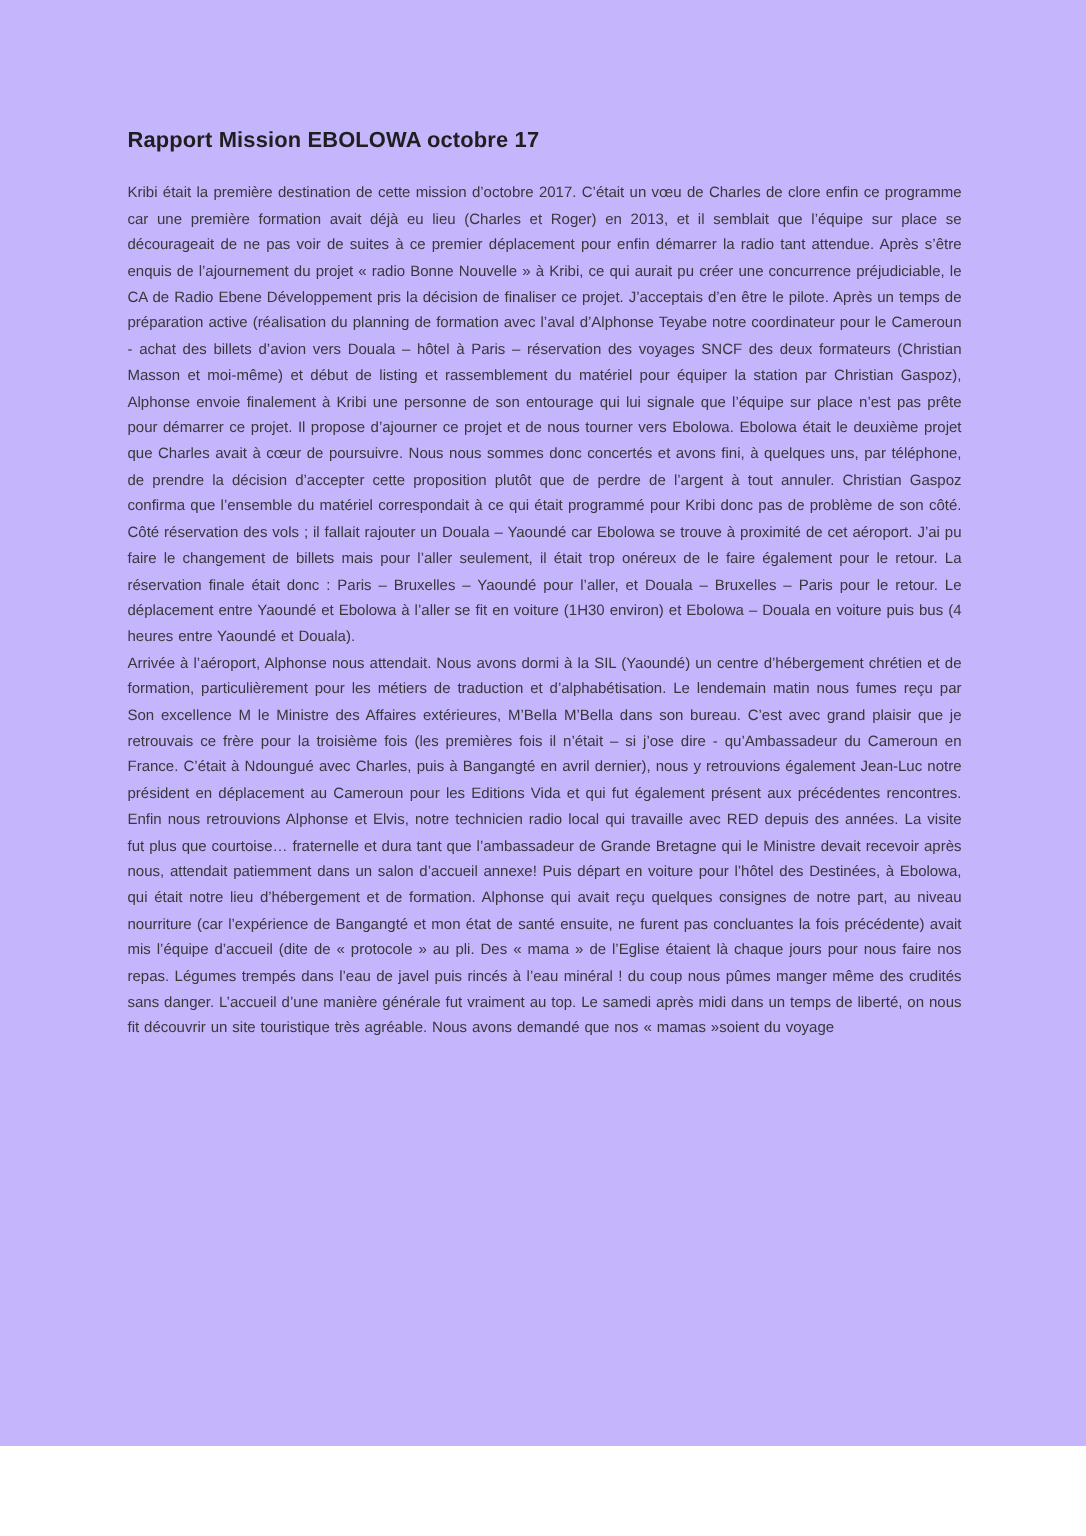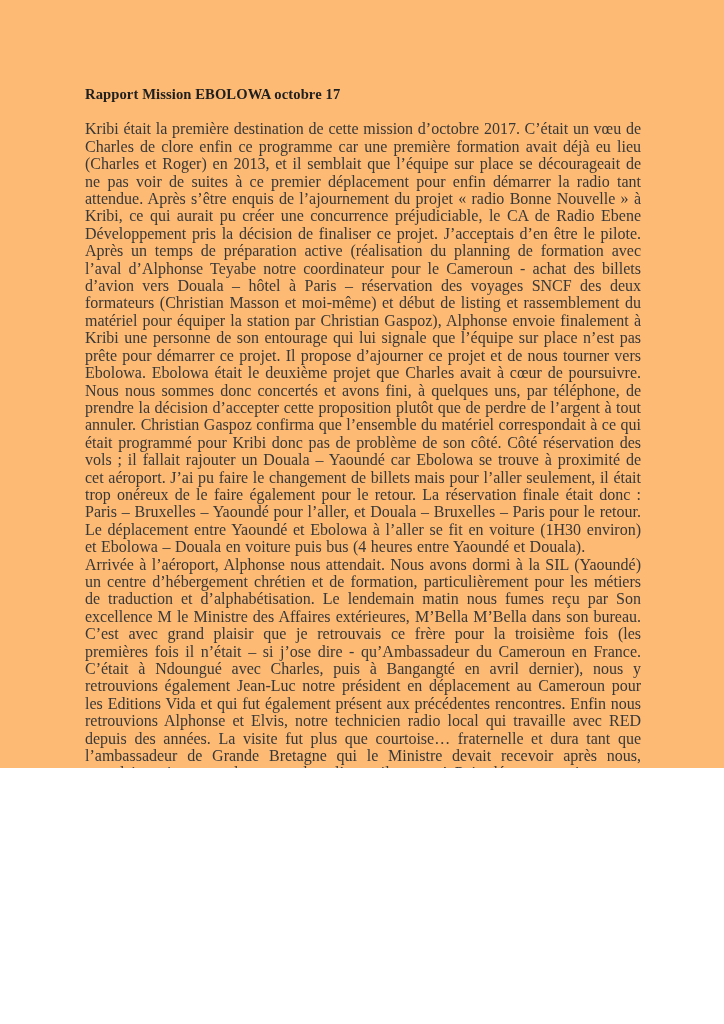--- a/index.html
+++ b/index.html
@@ -3,42 +3,42 @@
 <meta charset="utf-8">
 <style>
   html, body {
     margin: 0;
     padding: 0;
     background: #ffffff;
   }
   .doc-page {
     position: relative;
     width: 724px;
-    height: 768px;
-    background: #fdba74;
+    height: 964px;
+    background: #c4b5fd;
     box-sizing: border-box;
     overflow: hidden;
-    font-family: Liberation Serif, serif;
+    font-family: Liberation Sans, sans-serif;
   }
   .doc-content {
     position: absolute;
     top: 86px;
     left: 85px;
     width: 556px;
   }
   .doc-title {
     font-size: 14.6px;
     font-weight: bold;
     color: #1f1f1f;
     margin: 0 0 17px 0;
     line-height: 17.4px;
     letter-spacing: 0.1px;
   }
   .doc-paragraph {
-    font-size: 16px;
+    font-size: 10px;
     line-height: 17.4px;
     color: #383838;
     text-align: justify;
     margin: 0;
     word-spacing: 0.5px;
   }
 </style>
 </head>
 <body>
 

